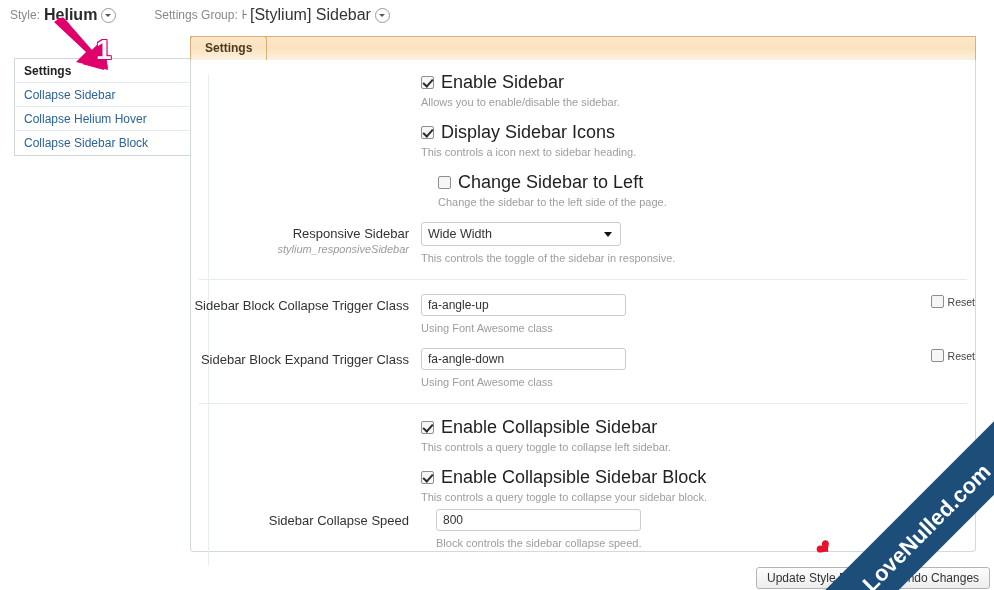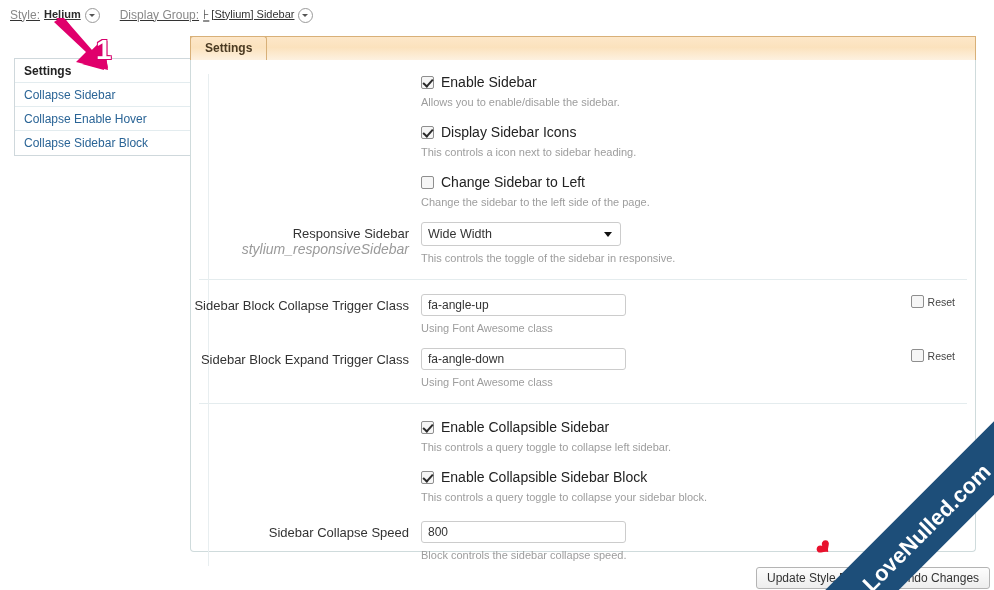--- a/index.html
+++ b/index.html
@@ -9,23 +9,23 @@
     font-family:"Liberation Sans", sans-serif;
     font-size:12px;color:#333;
     position:relative;
   }
   #root{position:relative;width:994px;height:590px;}
 
   
   .topbar{position:absolute;left:0;top:0;width:994px;height:30px;
           display:flex;align-items:center;padding-left:10px;box-sizing:border-box;}
   .tb-label{color:#888;font-size:12px;margin-right:4px;}
-  .tb-value{color:#2b2b2b;font-size:11px;font-weight:bold;}
+  .tb-value{color:#2b2b2b;font-size:16px;font-weight:bold;}
   .tb-value.normal{font-weight:normal;color:#333;}
-  .tb-group{display:flex;margin-right:20px;text-decoration:underline;}
+  .tb-group{display:flex;align-items:center;margin-right:38px;}
   .caret-circle{
     display:inline-block;width:13px;height:13px;border-radius:50%;
     border:1px solid #9a9a9a;background:#fff;margin-left:4px;
     position:relative;flex:0 0 auto;
   }
   .caret-circle:after{
     content:"";position:absolute;left:3px;top:5px;
     border-left:3.5px solid transparent;border-right:3.5px solid transparent;
     border-top:3.5px solid #555;
   }
@@ -72,56 +72,56 @@
 
   
   .group{position:relative;}
   .hr{height:1px;background:#e4ecee;margin:0 8px;}
 
   .row{position:relative;display:flex;box-sizing:border-box;}
   .col-label{
     width:230px;text-align:right;padding-right:12px;box-sizing:border-box;
     font-size:13px;color:#333;line-height:17px;padding-top:3px;
   }
-  .col-label .sub{display:block;font-size:14px;color:#9a9a9a;font-style:italic;
+  .col-label .sub{display:block;font-size:11px;color:#9a9a9a;font-style:italic;
                   line-height:13px;margin-top:1px;}
   .col-field{flex:1;box-sizing:border-box;}
 
   .cb-line{display:flex;align-items:center;}
   .cb{
     width:13px;height:13px;border:1px solid #8e8e8e;background:#f6f6f6;
     border-radius:2px;box-sizing:border-box;position:relative;
     flex:0 0 auto;margin-right:7px;
   }
   .cb.checked:after{
     content:"";position:absolute;left:3px;top:0px;width:4px;height:8px;
     border:solid #2b2b2b;border-width:0 2px 2px 0;transform:rotate(42deg);
   }
-  .cb-text{font-size:14px;color:#222;line-height:16px;}
+  .cb-text{font-size:18px;color:#222;line-height:16px;}
   .desc{font-size:11px;color:#9d9d9d;margin-top:5px;line-height:14px;}
 
   .txtinput{
     width:205px;height:22px;box-sizing:border-box;
     border:1px solid #cccccc;border-radius:3px;background:#fff;
     font-family:"Liberation Sans",sans-serif;font-size:12px;color:#333;
     padding:0 6px;line-height:20px;
   }
   .selectbox{
     width:200px;height:24px;box-sizing:border-box;
     border:1px solid #cccccc;border-radius:3px;background:#fff;
     font-size:12.5px;color:#333;padding:0 6px;line-height:22px;
     position:relative;
   }
   .selectbox .scaret{
     position:absolute;right:8px;top:9px;
     border-left:4px solid transparent;border-right:4px solid transparent;
     border-top:5px solid #111;
   }
 
-  .reset-box{position:absolute;right:20px;display:flex;align-items:center;}
+  .reset-box{position:absolute;right:0;display:flex;align-items:center;}
   .reset-box .cb{margin-right:4px;}
   .reset-label{font-size:10.5px;color:#444;}
 
   
   .btnrow{position:absolute;left:0;top:565px;width:994px;height:25px;}
   .btn{
     position:absolute;height:22px;line-height:20px;
     padding:0 10px;box-sizing:border-box;
     background:linear-gradient(to bottom,#fdfdfd 0%,#ededed 100%);
     border:1px solid #b4b4b4;border-radius:3px;
@@ -160,31 +160,31 @@
 
 <div id="root">
 
   <div class="topbar">
     <div class="tb-group">
       <span class="tb-label">Style:</span>
       <span class="tb-value">Helium</span>
       <span class="caret-circle"></span>
     </div>
     <div class="tb-group">
-      <span class="tb-label">Display Group:</span>
+      <span class="tb-label">Settings Group:</span>
       <span class="tree-glyph">⊦</span>
       <span class="tb-value normal">[Stylium] Sidebar</span>
       <span class="caret-circle"></span>
     </div>
   </div>
 
   <div class="navlist">
     <div class="nav-item active">Settings</div>
     <div class="nav-item link">Collapse Sidebar</div>
-    <div class="nav-item link">Collapse Enable Hover</div>
+    <div class="nav-item link">Collapse Helium Hover</div>
     <div class="nav-item link">Collapse Sidebar Block</div>
   </div>
 
   <div class="tabstrip">
     <div class="tabstrip-fill"></div>
     <div class="tab">Settings</div>
   </div>
 
   <div class="panel">
     <div class="panel-inner">
@@ -207,21 +207,21 @@
           <div class="col-label"></div>
           <div class="col-field">
             <div class="cb-line">
               <span class="cb checked"></span>
               <span class="cb-text">Display Sidebar Icons</span>
             </div>
             <div class="desc">This controls a icon next to sidebar heading.</div>
           </div>
         </div>
 
-        <div class="row" style="margin-top:15px;">
+        <div class="row" style="margin-top:15px;gap:17px;">
           <div class="col-label"></div>
           <div class="col-field">
             <div class="cb-line">
               <span class="cb"></span>
               <span class="cb-text">Change Sidebar to Left</span>
             </div>
             <div class="desc">Change the sidebar to the left side of the page.</div>
           </div>
         </div>
 
@@ -288,21 +288,21 @@
           <div class="col-label"></div>
           <div class="col-field">
             <div class="cb-line">
               <span class="cb checked"></span>
               <span class="cb-text">Enable Collapsible Sidebar Block</span>
             </div>
             <div class="desc">This controls a query toggle to collapse your sidebar block.</div>
           </div>
         </div>
 
-        <div class="row" style="margin-top:17px;">
+        <div class="row" style="margin-top:5px;gap:15px;">
           <div class="col-label">Sidebar Collapse Speed</div>
           <div class="col-field">
             <div class="txtinput">800</div>
             <div class="desc">Block controls the sidebar collapse speed.</div>
           </div>
         </div>
 
       </div>
     </div>
   </div>

